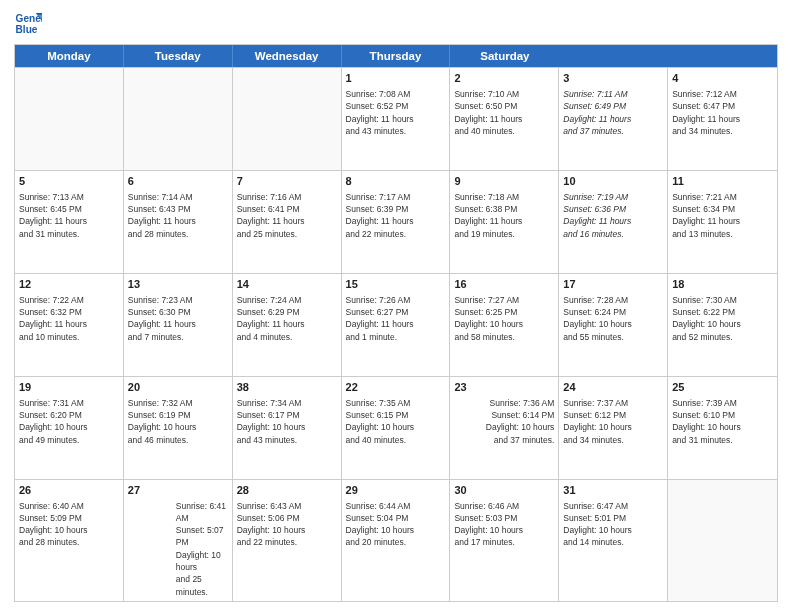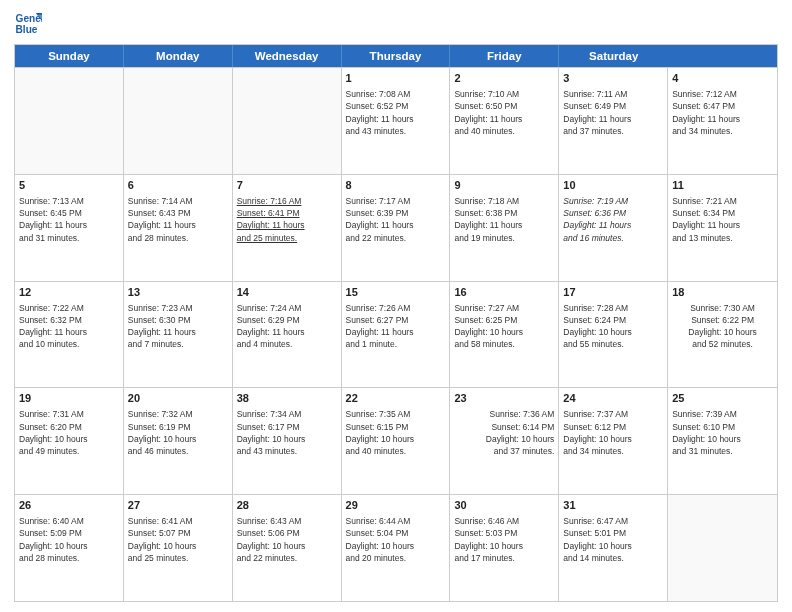--- a/index.html
+++ b/index.html
@@ -114,25 +114,24 @@
       </svg>
     </div>
     <div class="title-block">
       <div class="calendar-title"></div>
       <div class="calendar-subtitle"></div>
     </div>
   </div>
 
   <div class="calendar">
     <div class="cal-header-row">
-    <div class="cal-header-cell">Sunday</div>
         <div class="cal-header-cell">Monday</div>
+        <div class="cal-header-cell">Tuesday</div>
         <div class="cal-header-cell">Wednesday</div>
         <div class="cal-header-cell">Thursday</div>
-        <div class="cal-header-cell">Friday</div>
         <div class="cal-header-cell">Saturday</div>
       </div>
     <div class="cal-body">
     <div class="cal-row">
           <div class="cal-cell empty"></div>
           <div class="cal-cell empty"></div>
           <div class="cal-cell empty"></div>
           <div class="cal-cell">
             <div class="cell-date">1</div>
             <div class="cell-info" style="white-space: pre-line;">Sunrise: 7:08 AM
@@ -142,21 +141,21 @@
           </div>
           <div class="cal-cell">
             <div class="cell-date">2</div>
             <div class="cell-info" style="white-space: pre-line;">Sunrise: 7:10 AM
 Sunset: 6:50 PM
 Daylight: 11 hours
 and 40 minutes.</div>
           </div>
           <div class="cal-cell">
             <div class="cell-date">3</div>
-            <div class="cell-info" style="white-space: pre-line;">Sunrise: 7:11 AM
+            <div class="cell-info" style="white-space: pre-line; font-style: italic;">Sunrise: 7:11 AM
 Sunset: 6:49 PM
 Daylight: 11 hours
 and 37 minutes.</div>
           </div>
           <div class="cal-cell">
             <div class="cell-date">4</div>
             <div class="cell-info" style="white-space: pre-line;">Sunrise: 7:12 AM
 Sunset: 6:47 PM
 Daylight: 11 hours
 and 34 minutes.</div>
@@ -172,21 +171,21 @@
           </div>
           <div class="cal-cell">
             <div class="cell-date">6</div>
             <div class="cell-info" style="white-space: pre-line;">Sunrise: 7:14 AM
 Sunset: 6:43 PM
 Daylight: 11 hours
 and 28 minutes.</div>
           </div>
           <div class="cal-cell">
             <div class="cell-date">7</div>
-            <div class="cell-info" style="white-space: pre-line; text-decoration: underline;">Sunrise: 7:16 AM
+            <div class="cell-info" style="white-space: pre-line;">Sunrise: 7:16 AM
 Sunset: 6:41 PM
 Daylight: 11 hours
 and 25 minutes.</div>
           </div>
           <div class="cal-cell">
             <div class="cell-date">8</div>
             <div class="cell-info" style="white-space: pre-line;">Sunrise: 7:17 AM
 Sunset: 6:39 PM
 Daylight: 11 hours
 and 22 minutes.</div>
@@ -251,21 +250,21 @@
           </div>
           <div class="cal-cell">
             <div class="cell-date">17</div>
             <div class="cell-info" style="white-space: pre-line;">Sunrise: 7:28 AM
 Sunset: 6:24 PM
 Daylight: 10 hours
 and 55 minutes.</div>
           </div>
           <div class="cal-cell">
             <div class="cell-date">18</div>
-            <div class="cell-info" style="white-space: pre-line; text-align: center;">Sunrise: 7:30 AM
+            <div class="cell-info" style="white-space: pre-line;">Sunrise: 7:30 AM
 Sunset: 6:22 PM
 Daylight: 10 hours
 and 52 minutes.</div>
           </div>
         </div>
         <div class="cal-row">
           <div class="cal-cell">
             <div class="cell-date">19</div>
             <div class="cell-info" style="white-space: pre-line;">Sunrise: 7:31 AM
 Sunset: 6:20 PM
@@ -318,21 +317,21 @@
         <div class="cal-row">
           <div class="cal-cell">
             <div class="cell-date">26</div>
             <div class="cell-info" style="white-space: pre-line;">Sunrise: 6:40 AM
 Sunset: 5:09 PM
 Daylight: 10 hours
 and 28 minutes.</div>
           </div>
           <div class="cal-cell">
             <div class="cell-date">27</div>
-            <div class="cell-info" style="white-space: pre-line;">Sunrise: 6:41 AM
+            <div class="cell-info" style="white-space: pre-line; margin-left: 48px;">Sunrise: 6:41 AM
 Sunset: 5:07 PM
 Daylight: 10 hours
 and 25 minutes.</div>
           </div>
           <div class="cal-cell">
             <div class="cell-date">28</div>
             <div class="cell-info" style="white-space: pre-line;">Sunrise: 6:43 AM
 Sunset: 5:06 PM
 Daylight: 10 hours
 and 22 minutes.</div>

